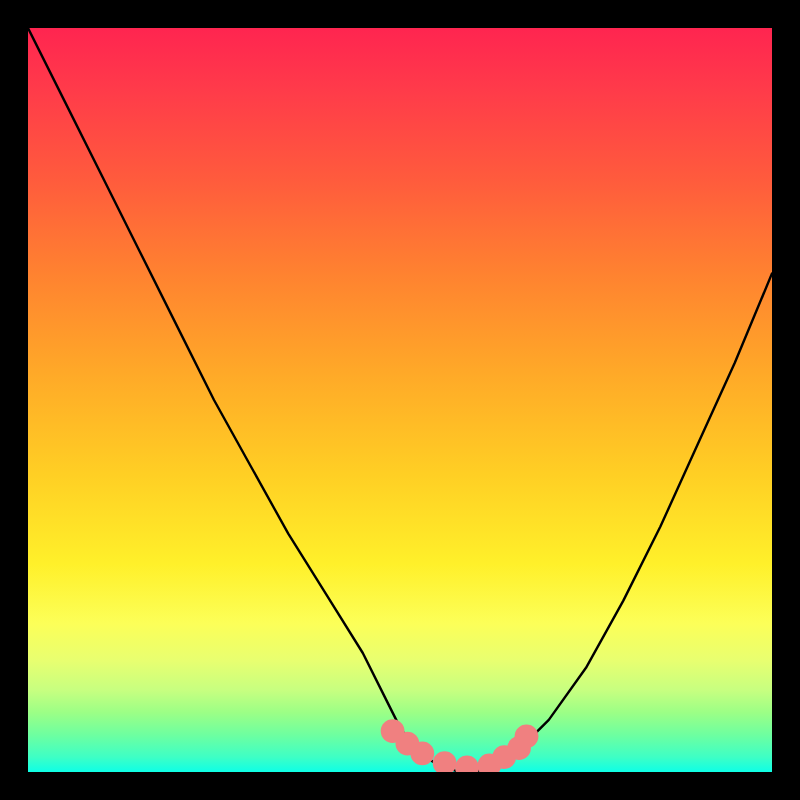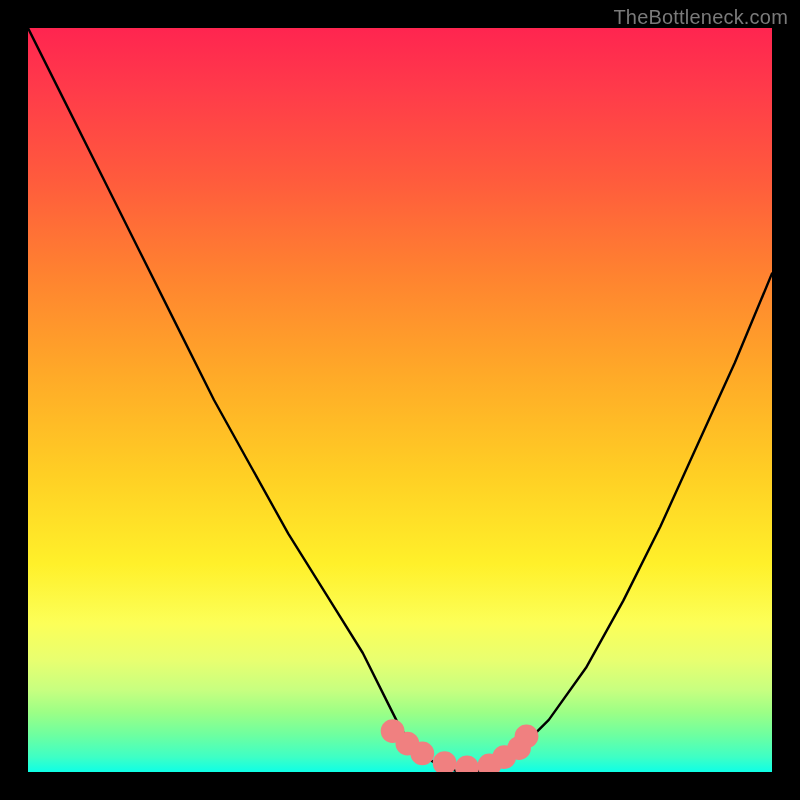--- a/index.html
+++ b/index.html
@@ -66,14 +66,13 @@
           <circle cx="394.3" cy="725.4" r="11.9" fill="#f08080"></circle>
           <circle cx="416.6" cy="735.1" r="11.9" fill="#f08080"></circle>
           <circle cx="439.0" cy="739.5" r="11.9" fill="#f08080"></circle>
           <circle cx="461.3" cy="737.3" r="11.9" fill="#f08080"></circle>
           <circle cx="476.2" cy="729.1" r="11.9" fill="#f08080"></circle>
           <circle cx="491.0" cy="720.2" r="11.9" fill="#f08080"></circle>
           <circle cx="498.5" cy="708.3" r="11.9" fill="#f08080"></circle>
         </g>
     </svg>
   </div>
-  <div class="watermark">TheBottleneck.com</div>
 </div>
 
 </body></html>

